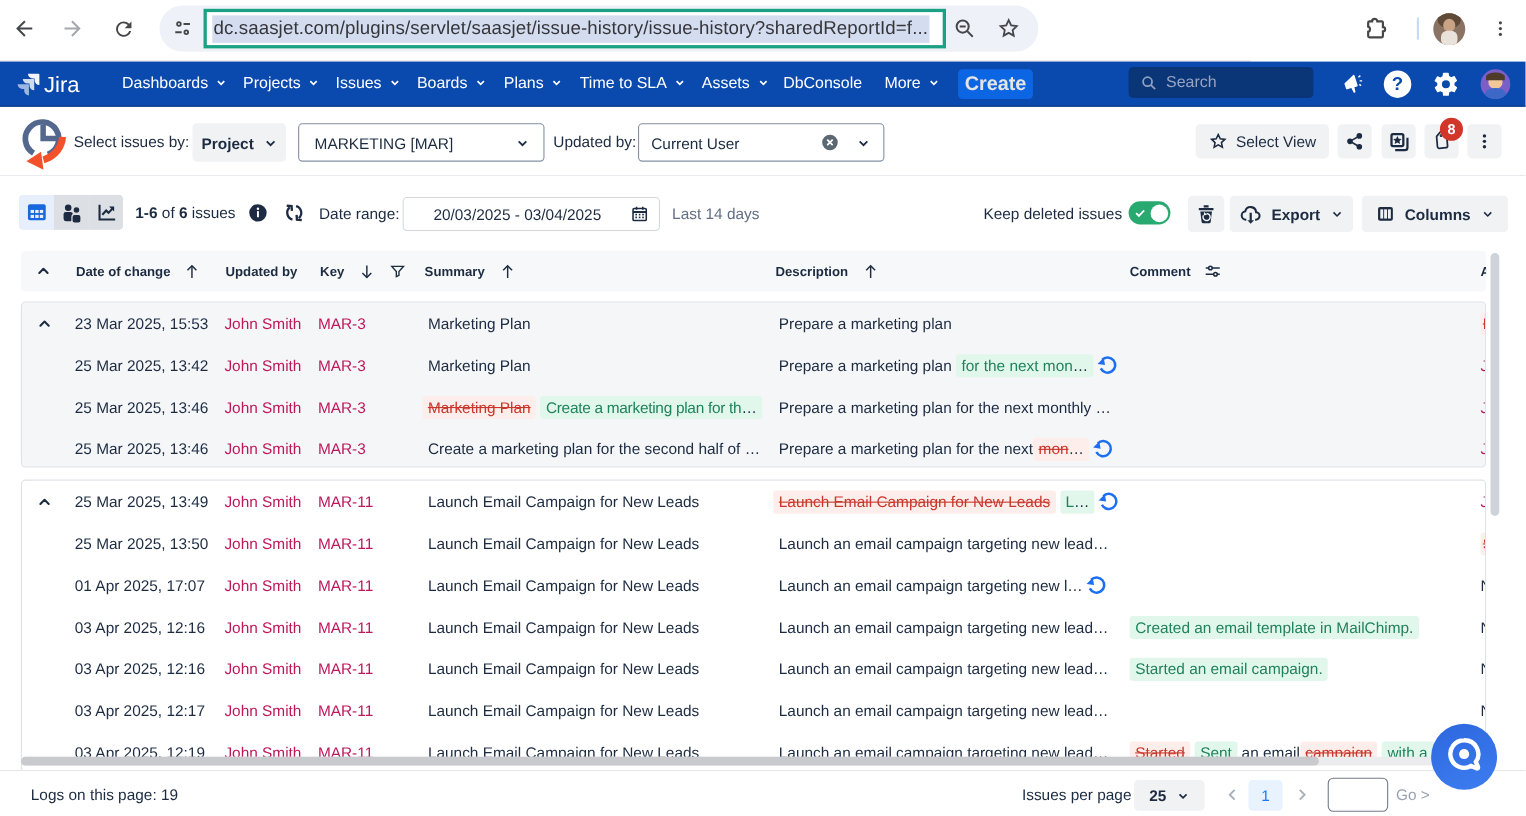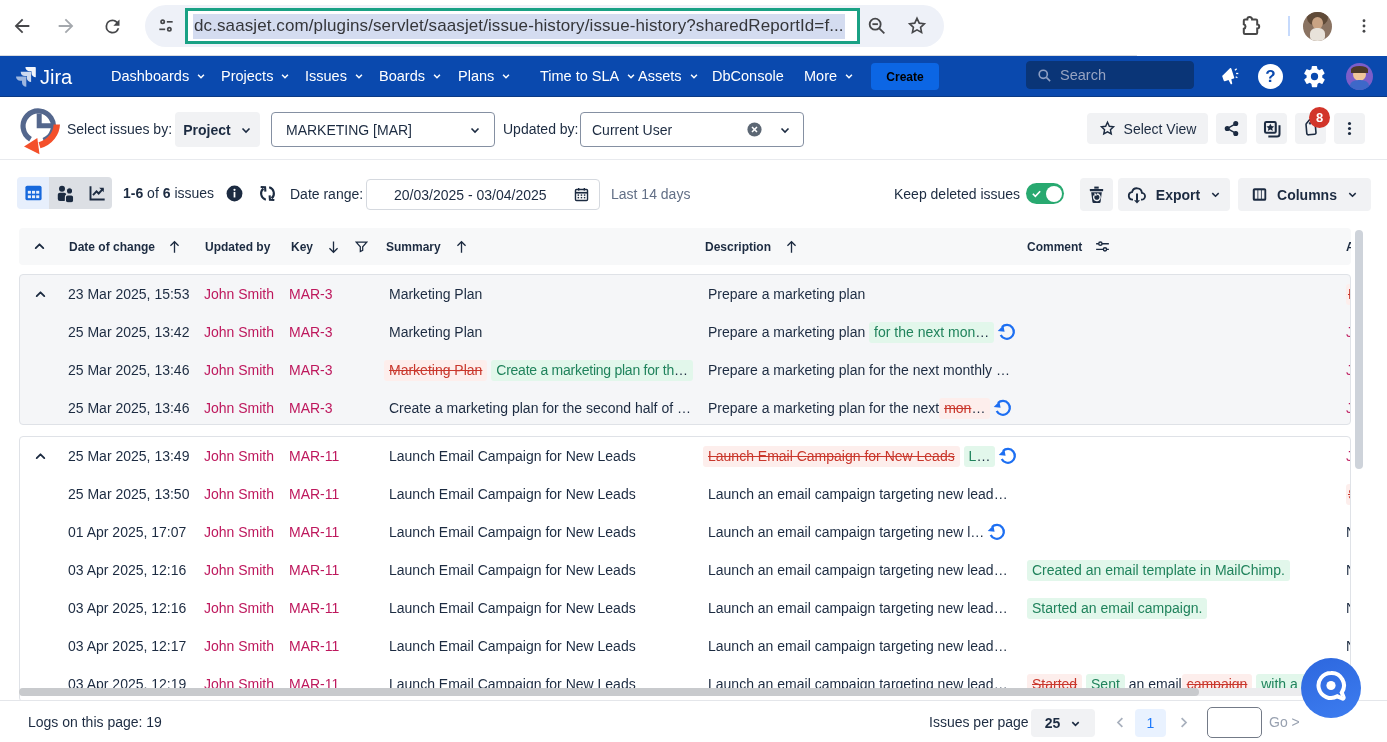--- a/index.html
+++ b/index.html
@@ -10,21 +10,21 @@
   #chrome { position:absolute; left:0; top:0; width:1137px; height:56px; background:#ffffff; border-bottom:1px solid #dadce0; }
   .chrome-ic { position:absolute; top:10px; width:32px; height:32px; display:flex; align-items:center; justify-content:center; }
   #omnibox { position:absolute; left:145px; top:5px; width:799px; height:42px; background:#eef1f8; border-radius:21px; }
   #urlbox { position:absolute; left:185px; top:8px; width:675px; height:36px; background:#fff; border:3px solid #19a184; display:flex; align-items:center; }
   #urlsel { margin-left:5px; background:#d4dcf0; color:#35363a; font-size:17px; letter-spacing:0.1px; padding:2px 1px 3px 1px; white-space:nowrap; }
 
   
   #nav { position:absolute; left:0; top:56px; width:1387px; height:41px; background:#0a49ae; border-bottom:1px solid #0b3a85;}
   .navitem { color:#ffffff; font-size:14.5px; white-space:nowrap; position:absolute; top:12px; }
   .navchev { display:inline-block; margin-left:7px; }
-  #create-btn { position:absolute; left:871px; top:7px; width:68px; height:27px; background:#0c66e4; color:#000000; border-radius:4px; font-size:12px; font-weight:bold; display:flex; align-items:center; justify-content:center; }
+  #create-btn { position:absolute; left:871px; top:7px; width:68px; height:27px; background:#0c66e4; color:#e5e5e5; border-radius:4px; font-size:18px; font-weight:bold; display:flex; align-items:center; justify-content:center; }
   #searchbox { position:absolute; left:1026px; top:5px; width:168px; height:28px; background:#0a3577; border:1px solid #0a3577; border-radius:4px; display:flex; align-items:center; color:#97a4c2; font-size:14.5px; }
 
   
   .lbl { color:#1c2b41; font-size:14px; }
   .greybtn { background:#f1f2f4; border-radius:4px; color:#1c2b41; display:flex; align-items:center; justify-content:center; }
   .sel { background:#fff; border:1px solid #8590a2; border-radius:4px; display:flex; align-items:center; }
 
   
   #thead { position:absolute; left:19px; top:228px; width:1332px; height:37px; background:#f7f8f9; border-radius:4px; overflow:hidden; }
   .th { position:absolute; top:0; height:37px; display:flex; align-items:center; font-weight:bold; font-size:12px; color:#1c2b41; white-space:nowrap; }
@@ -123,21 +123,21 @@
         </svg></span>
     <span class="navitem" style="left:305px;">Issues<svg class="navchev" width="10" height="10" viewBox="0 0 24 24" fill="none" stroke="#fff" stroke-width="3.6">
           <path d="M5 9l7 7 7-7"></path>
         </svg></span>
     <span class="navitem" style="left:379px;">Boards<svg class="navchev" width="10" height="10" viewBox="0 0 24 24" fill="none" stroke="#fff" stroke-width="3.6">
           <path d="M5 9l7 7 7-7"></path>
         </svg></span>
     <span class="navitem" style="left:458px;">Plans<svg class="navchev" width="10" height="10" viewBox="0 0 24 24" fill="none" stroke="#fff" stroke-width="3.6">
           <path d="M5 9l7 7 7-7"></path>
         </svg></span>
-    <span class="navitem" style="left:540px;">Time to SLA<svg class="navchev" width="10" height="10" viewBox="0 0 24 24" fill="none" stroke="#fff" stroke-width="3.6">
+    <span class="navitem" style="left:527px;">Time to SLA<svg class="navchev" width="10" height="10" viewBox="0 0 24 24" fill="none" stroke="#fff" stroke-width="3.6">
           <path d="M5 9l7 7 7-7"></path>
         </svg></span>
     <span class="navitem" style="left:638px;">Assets<svg class="navchev" width="10" height="10" viewBox="0 0 24 24" fill="none" stroke="#fff" stroke-width="3.6">
           <path d="M5 9l7 7 7-7"></path>
         </svg></span>
     <span class="navitem" style="left:712px;">DbConsole</span>
     <span class="navitem" style="left:804px;">More<svg class="navchev" width="10" height="10" viewBox="0 0 24 24" fill="none" stroke="#fff" stroke-width="3.6">
           <path d="M5 9l7 7 7-7"></path>
         </svg></span>
     <div id="create-btn">Create</div>

